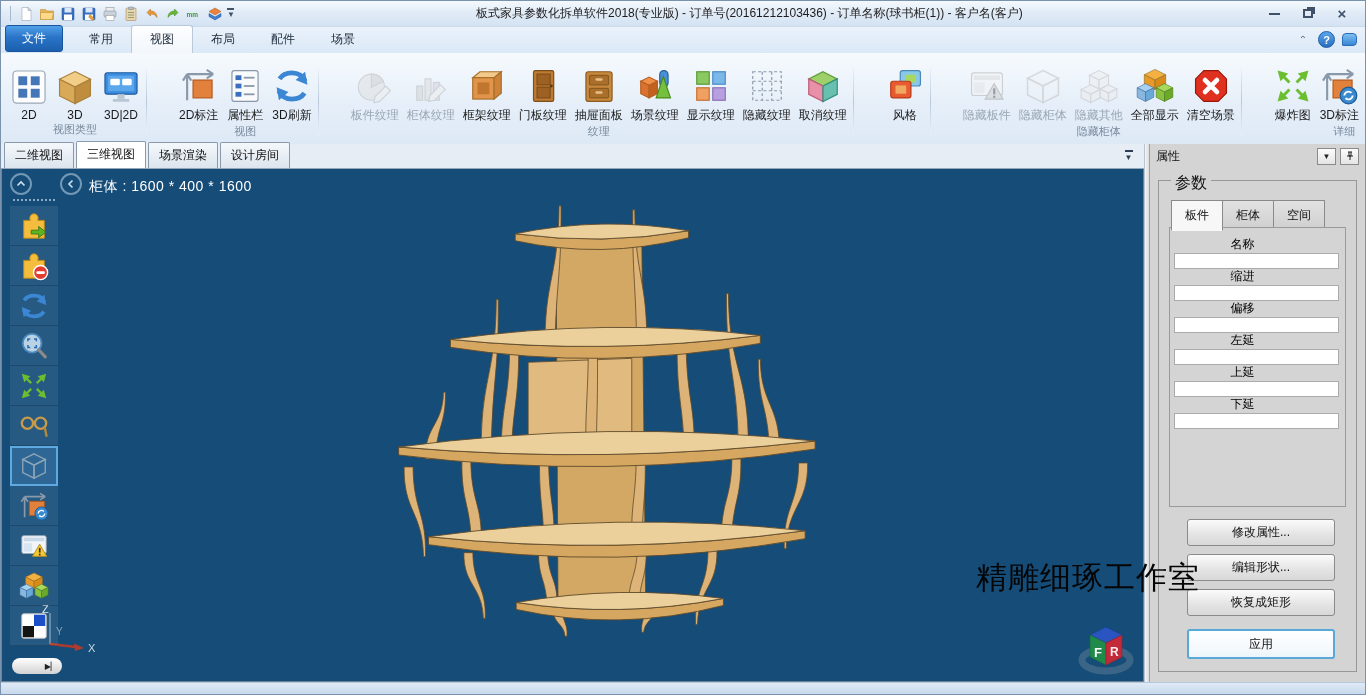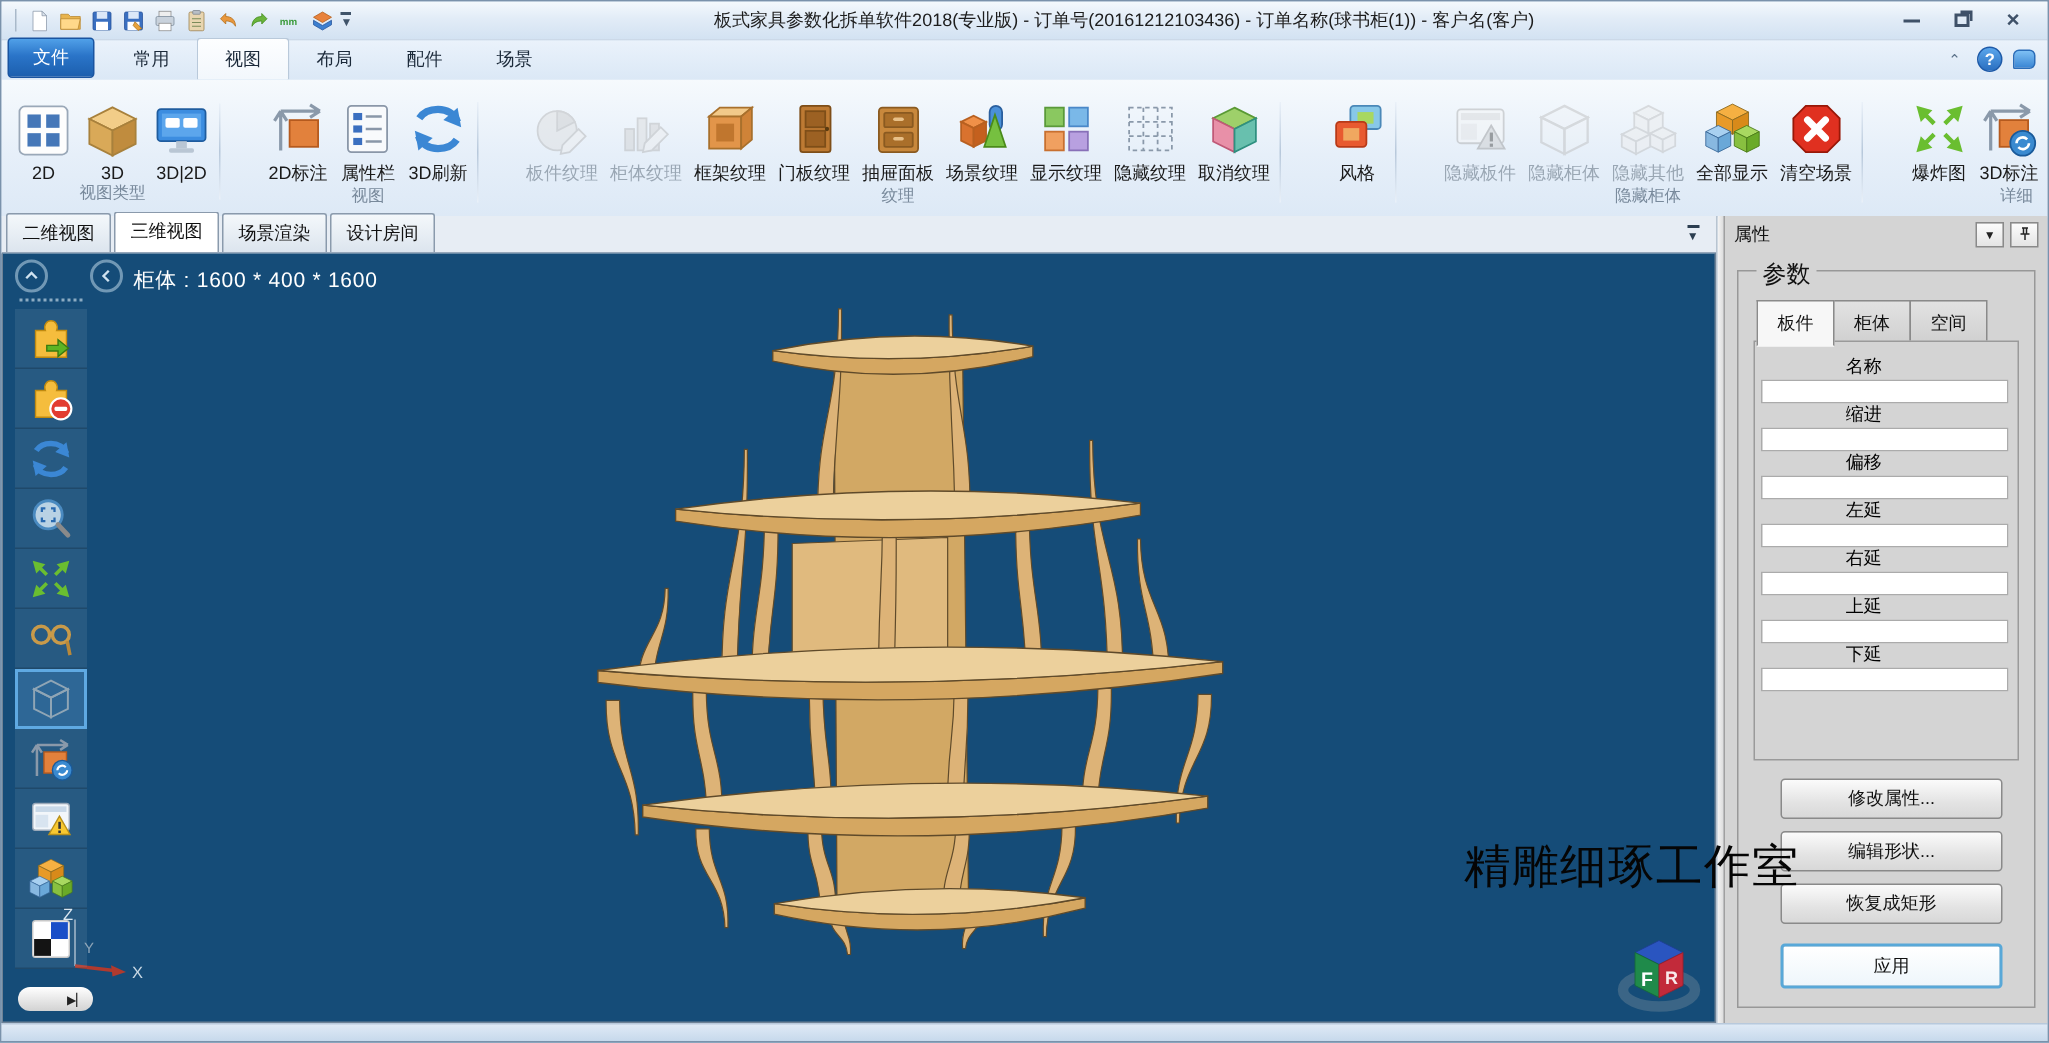--- a/index.html
+++ b/index.html
@@ -710,24 +710,20 @@
             </div>
             <div class="sp-row">
               <label>偏移</label>
               <input type="text" style="">
             </div>
             <div class="sp-row">
               <label>左延</label>
               <input type="text" style="">
             </div>
             <div class="sp-row">
-              <label>右延</label>
-              <input type="text" style="">
-            </div>
-            <div class="sp-row">
               <label>上延</label>
               <input type="text" style="">
             </div>
             <div class="sp-row">
               <label>下延</label>
               <input type="text" style="">
             </div>
           </div>
         <div class="sp-actions">
             <div class="sp-btn">修改属性...</div>

